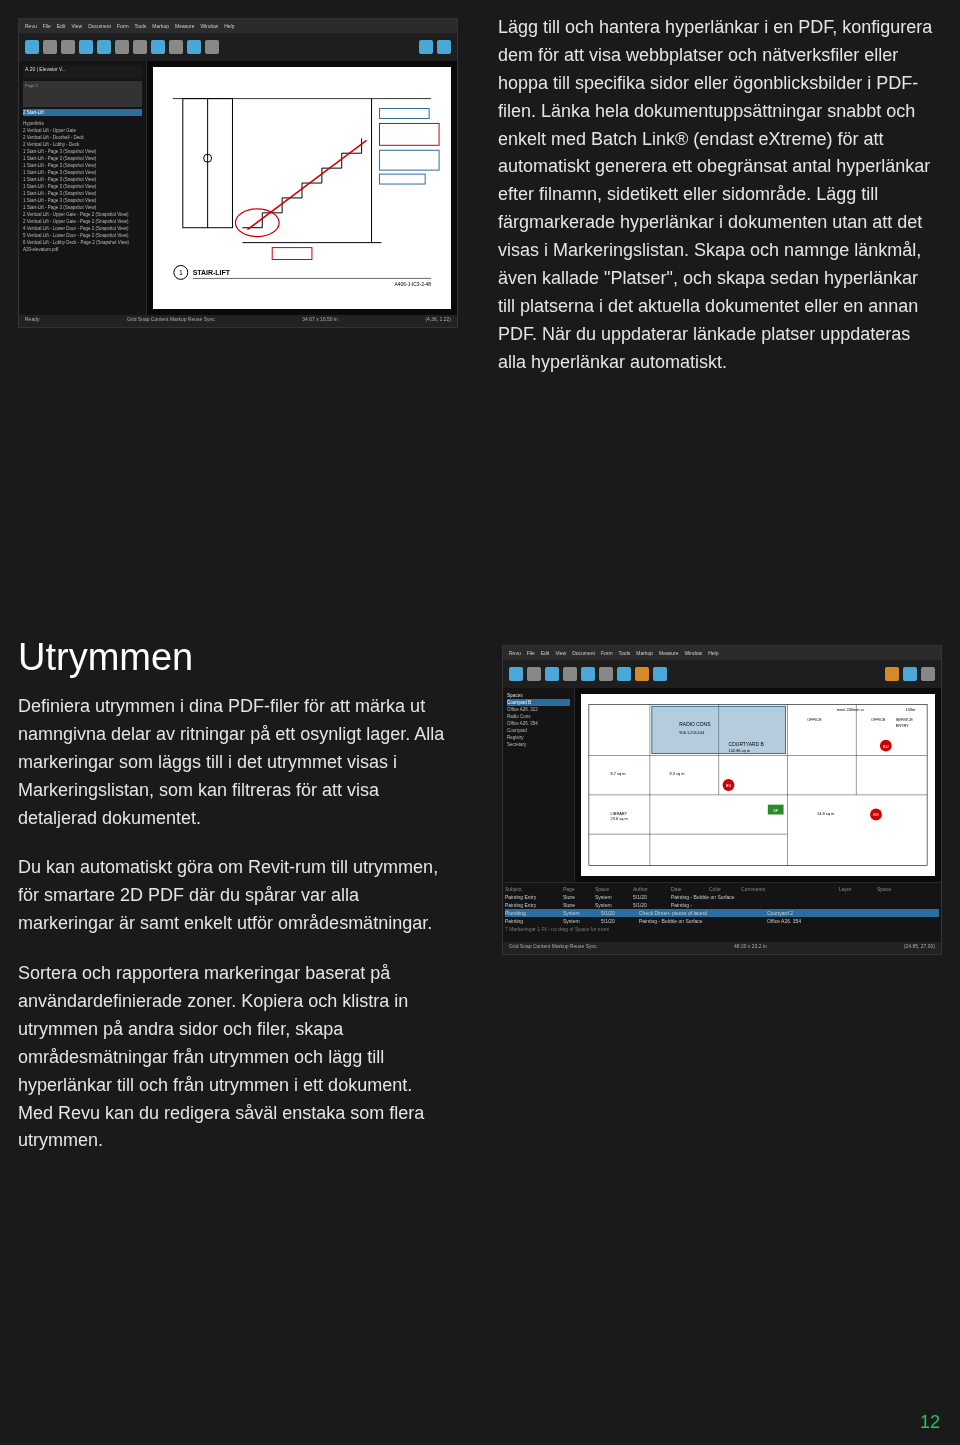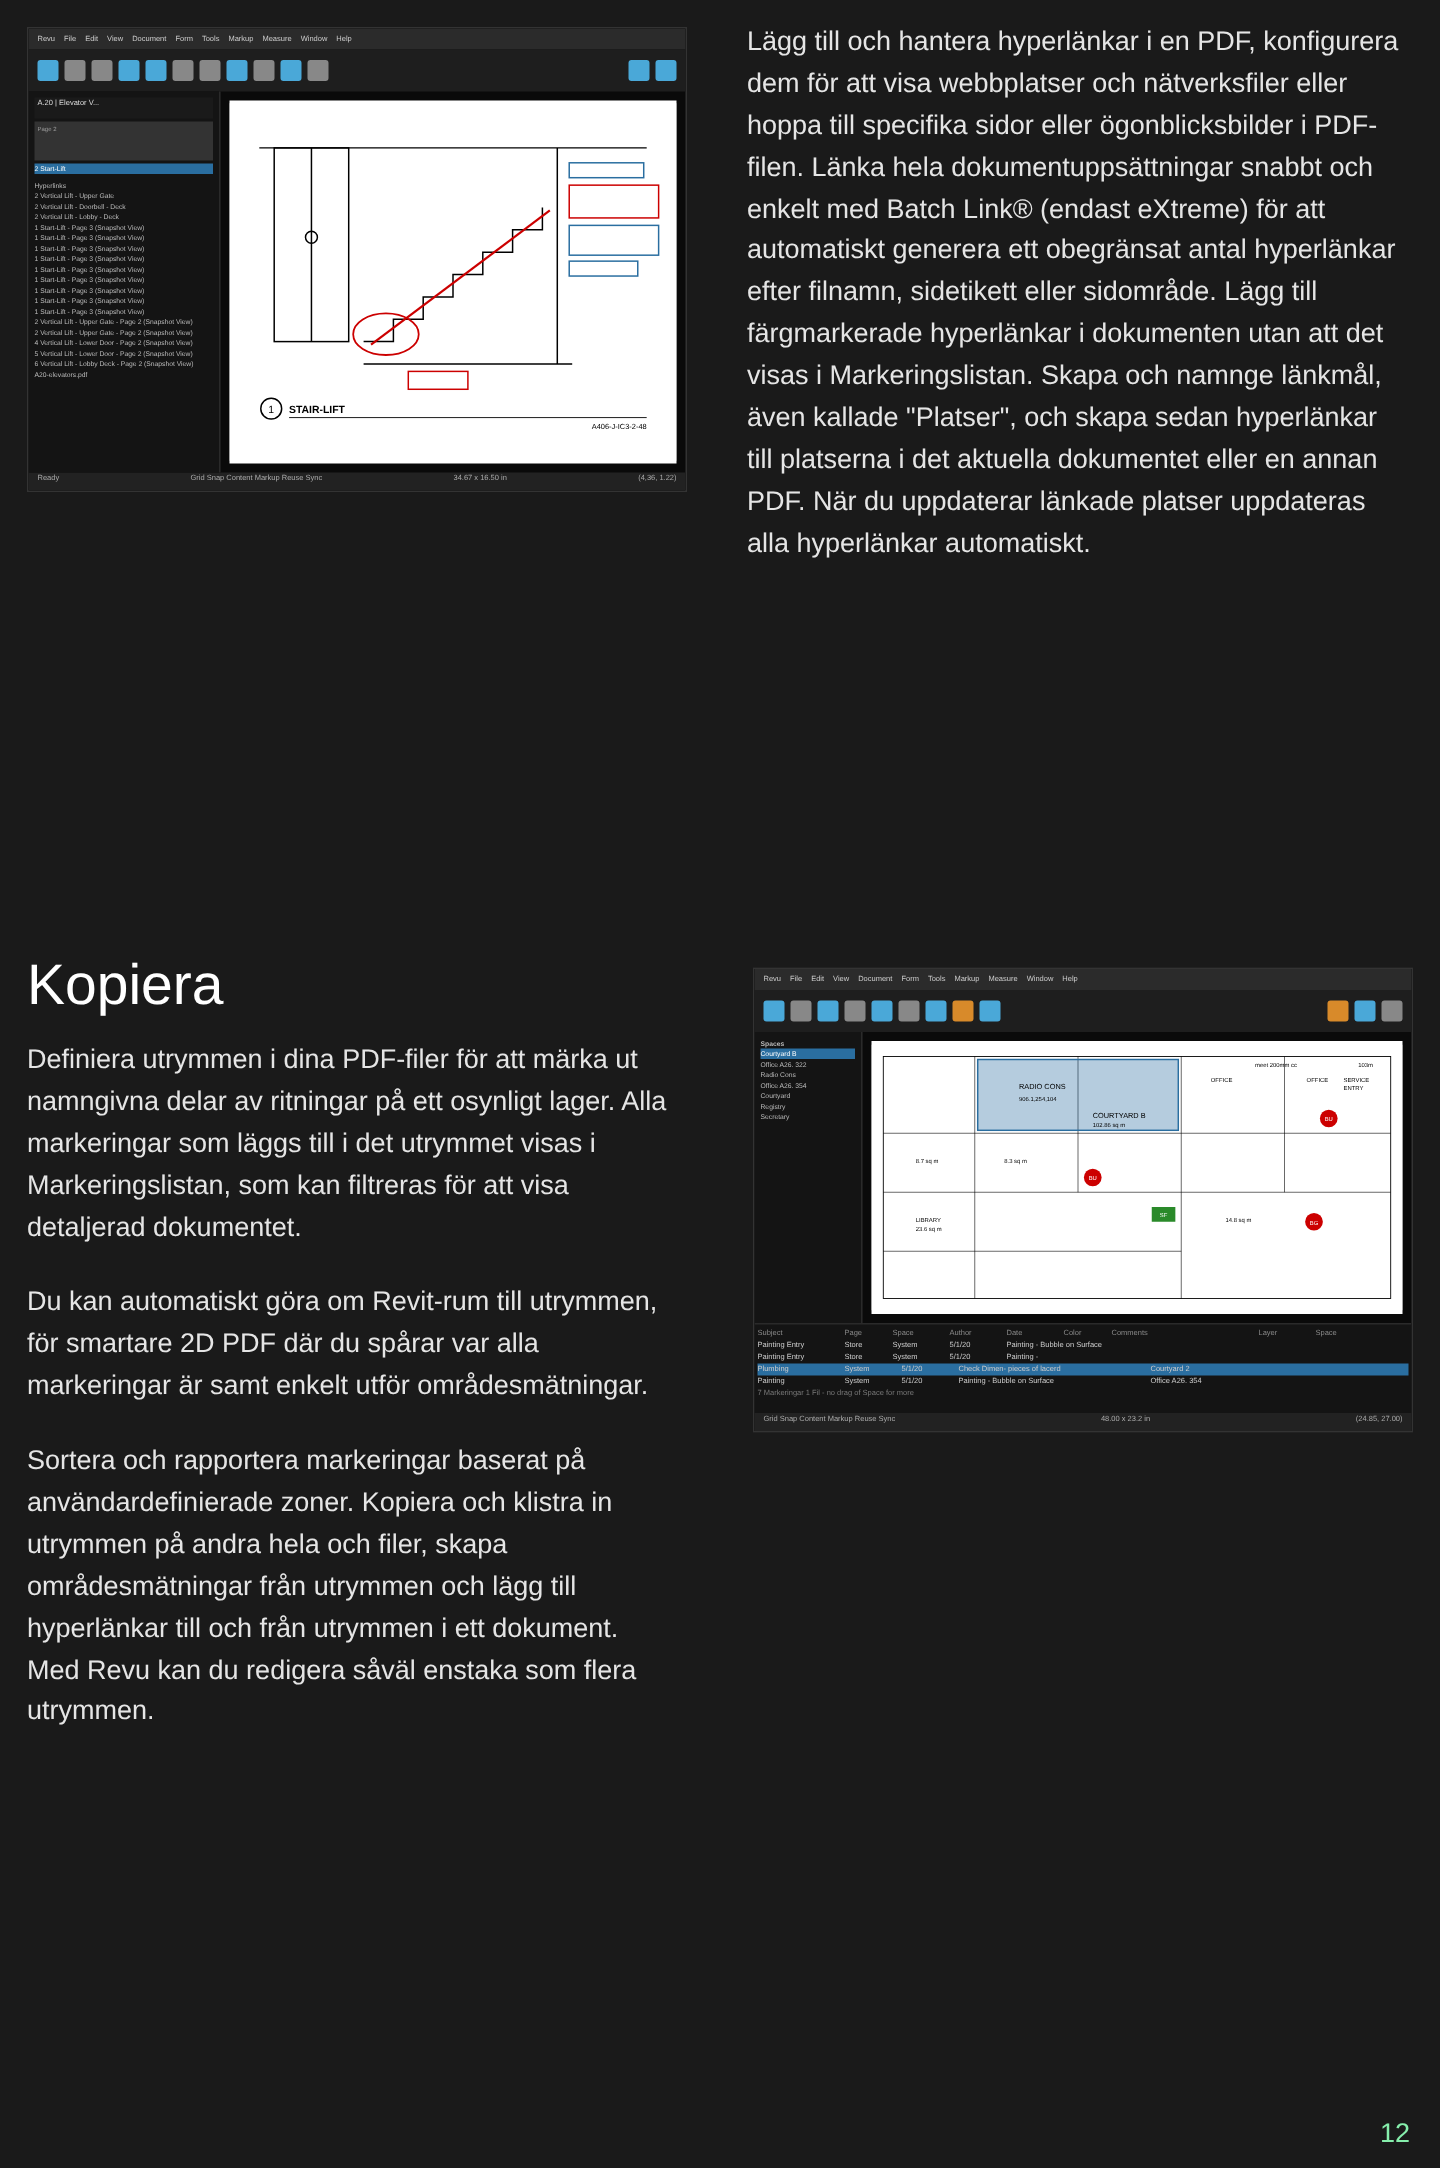--- a/index.html
+++ b/index.html
@@ -119,21 +119,21 @@
     position: absolute;
     top: 636px;
     left: 18px;
     width: 430px;
   }
   .col-left-mid .para { margin-bottom: 22px; }
   .page-num {
     position: absolute;
     bottom: 12px;
     right: 20px;
-    color: #86efac;
+    color: #22c55e;
     font-size: 18px;
   }
 </style>
 </head>
 <body>
 
 <div class="screenshot screenshot-top">
   <div class="app-menubar">
     <span>Revu</span>
     <span>File</span>
@@ -224,24 +224,24 @@
     <span>34.67 x 16.50 in</span>
     <span>(4,36, 1.22)</span>
   </div>
 </div>
 
 <div class="col-right-top">
   <p class="para">Lägg till och hantera hyperlänkar i en PDF, konfigurera dem för att visa webbplatser och nätverksfiler eller hoppa till specifika sidor eller ögonblicksbilder i PDF-filen. Länka hela dokumentuppsättningar snabbt och enkelt med Batch Link® (endast eXtreme) för att automatiskt generera ett obegränsat antal hyperlänkar efter filnamn, sidetikett eller sidområde. Lägg till färgmarkerade hyperlänkar i dokumenten utan att det visas i Markeringslistan. Skapa och namnge länkmål, även kallade "Platser", och skapa sedan hyperlänkar till platserna i det aktuella dokumentet eller en annan PDF. När du uppdaterar länkade platser uppdateras alla hyperlänkar automatiskt.</p>
 </div>
 
 <div class="col-left-mid">
-  <h2 class="heading">Kopiera</h2>
+  <h2 class="heading">Utrymmen</h2>
   <p class="para">Definiera utrymmen i dina PDF-filer för att märka ut namngivna delar av ritningar på ett osynligt lager. Alla markeringar som läggs till i det utrymmet visas i Markeringslistan, som kan filtreras för att visa detaljerad dokumentet.</p>
   <p class="para">Du kan automatiskt göra om Revit-rum till utrymmen, för smartare 2D PDF där du spårar var alla markeringar är samt enkelt utför områdesmätningar.</p>
-  <p class="para">Sortera och rapportera markeringar baserat på användardefinierade zoner. Kopiera och klistra in utrymmen på andra hela och filer, skapa områdesmätningar från utrymmen och lägg till hyperlänkar till och från utrymmen i ett dokument. Med Revu kan du redigera såväl enstaka som flera utrymmen.</p>
+  <p class="para">Sortera och rapportera markeringar baserat på användardefinierade zoner. Kopiera och klistra in utrymmen på andra sidor och filer, skapa områdesmätningar från utrymmen och lägg till hyperlänkar till och från utrymmen i ett dokument. Med Revu kan du redigera såväl enstaka som flera utrymmen.</p>
 </div>
 
 <div class="screenshot screenshot-bottom">
   <div class="app-menubar">
     <span>Revu</span>
     <span>File</span>
     <span>Edit</span>
     <span>View</span>
     <span>Document</span>
     <span>Form</span>

